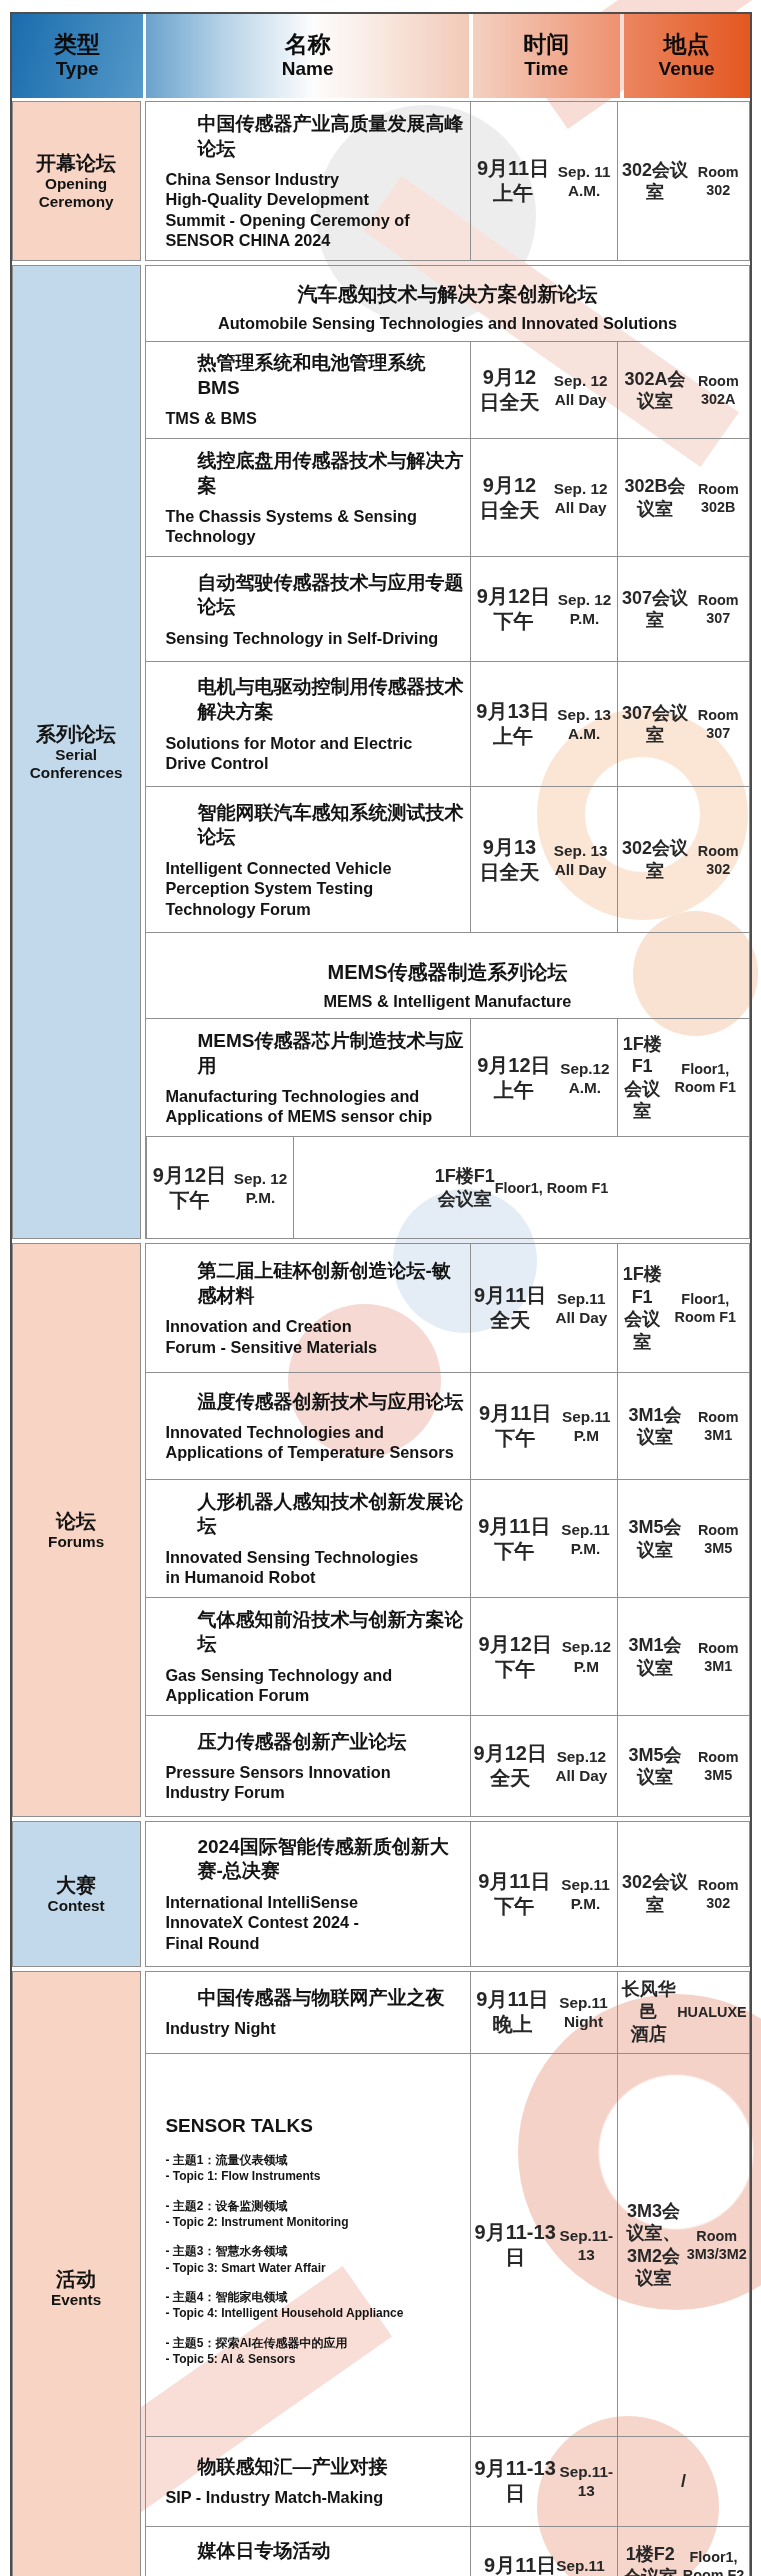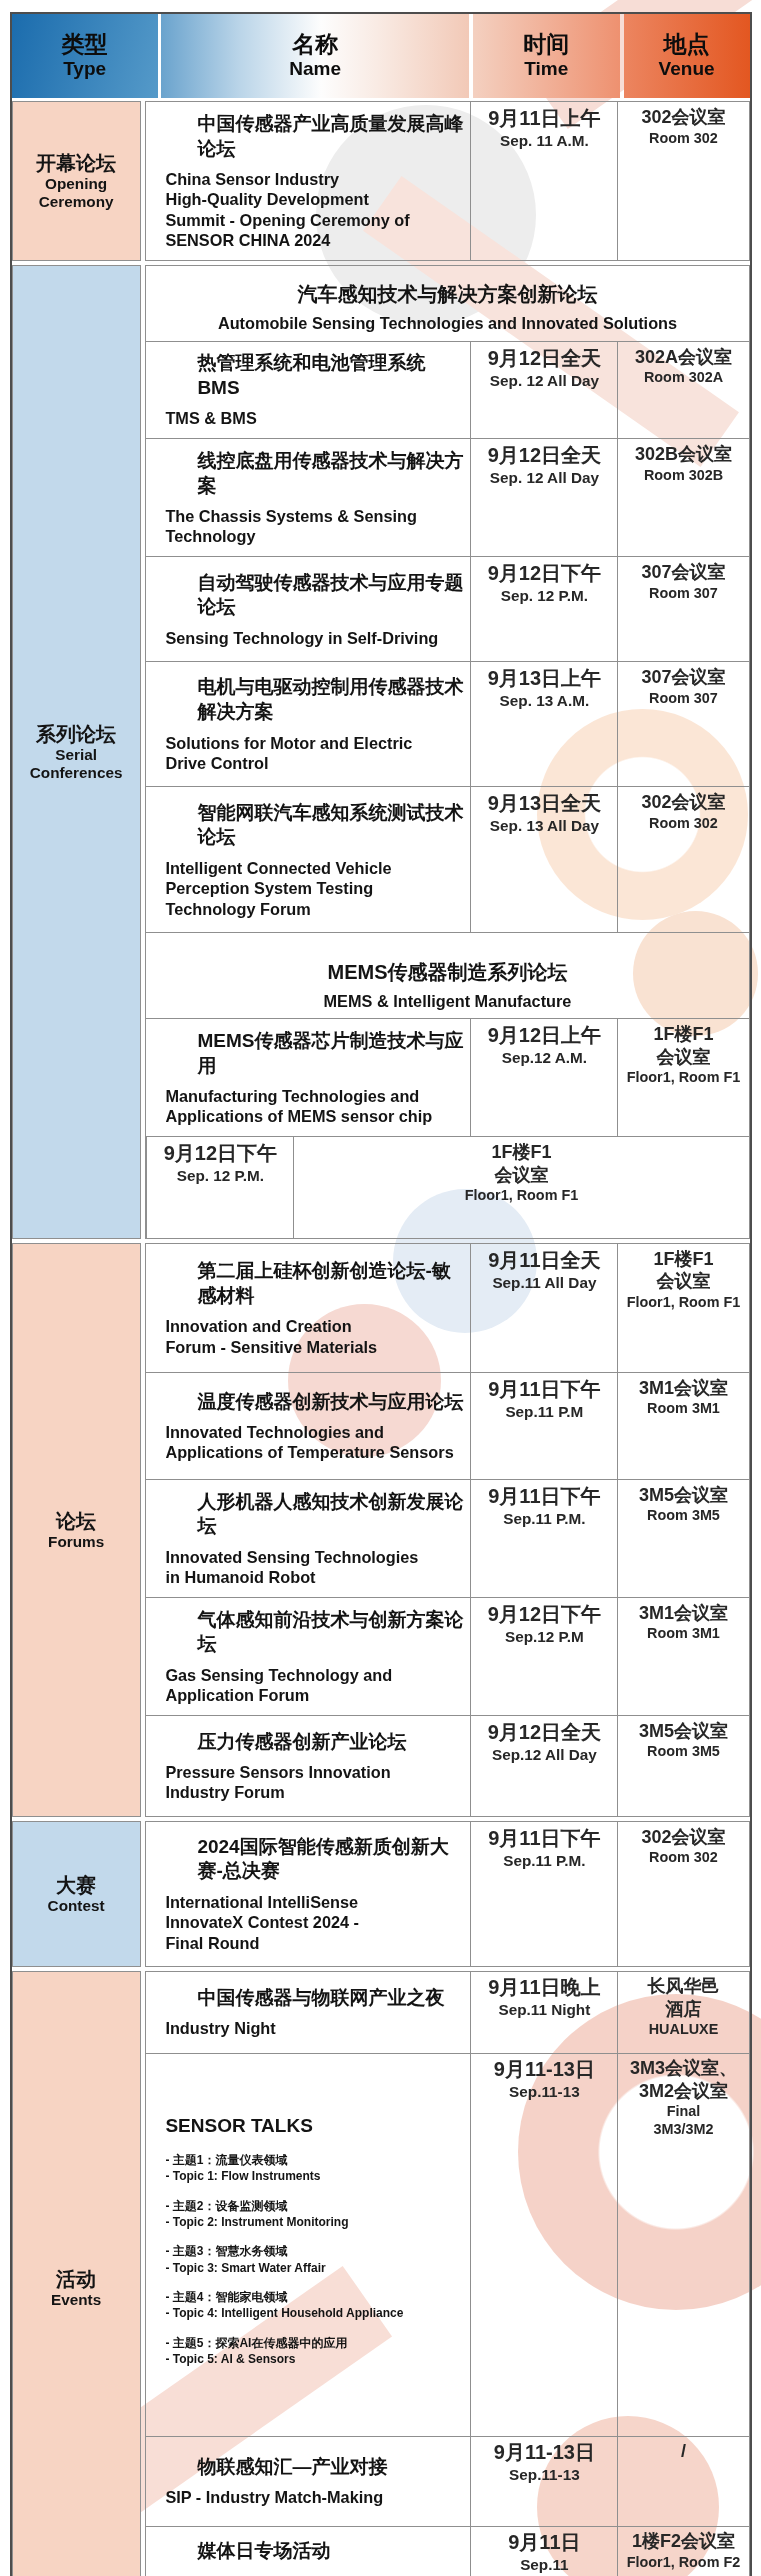--- a/index.html
+++ b/index.html
@@ -9,40 +9,40 @@
   .wm{position:absolute;pointer-events:none;}
   .wm-circle{border-radius:50%;}
   
   .sched{position:absolute;left:9.6px;top:11.5px;width:742px;border:2.9px solid #4d4d4d;
          box-sizing:border-box;background:transparent;}
   .hdr-row{display:flex;gap:3.8px;margin-bottom:3.8px;}
   .hdr-cell{box-sizing:border-box;display:flex;flex-direction:column;align-items:center;
             justify-content:center;height:84px;line-height:1.15;}
   .hdr-zh{font-size:23px;font-weight:800;color:#0d0d0d;}
   .hdr-en{font-size:19px;font-weight:800;color:#0d0d0d;}
-  .hdr-type{width:146px;background:linear-gradient(105deg,#1b6cad,#559ac9);}
+  .hdr-type{width:131px;background:linear-gradient(105deg,#1b6cad,#559ac9);}
   .hdr-name{flex:1;background:linear-gradient(90deg,#6aa3cd 0%,#b9d4e8 25%,#fdfdfd 52%,#f9ebe4 70%,#f2c9b7 100%);}
   .hdr-time{width:147px;background:linear-gradient(90deg,#f4d0c0,#ee9170);}
   .hdr-venue{width:126px;background:linear-gradient(90deg,#ec8560,#e35721);}
   .sections{display:flex;flex-direction:column;gap:3.8px;}
   .section{display:flex;gap:4.8px;}
   .type-cell{width:129px;box-sizing:border-box;border:1.9px solid #8f8f8f;
              display:flex;flex-direction:column;align-items:center;justify-content:center;
              text-align:center;line-height:1.2;}
   .tone-pink{background:#f7d4c3;}
   .tone-blue{background:#c2d9eb;}
   .type-zh{font-size:20px;font-weight:800;}
   .type-en{font-size:15.3px;font-weight:700;white-space:pre-line;}
   .rows{flex:1;box-sizing:border-box;border:1.9px solid #8f8f8f;display:flex;flex-direction:column;}
   .row{display:flex;box-sizing:border-box;}
   .row + .row{border-top:1.9px solid #8f8f8f;}
   .name-cell{width:324px;box-sizing:border-box;display:flex;flex-direction:column;
              justify-content:center;padding:9.6px 5.8px 9.6px 19px;}
   .time-cell,.venue-cell{box-sizing:border-box;border-left:1.9px solid #8f8f8f;display:flex;
-             flex-direction:column;align-items:center;justify-content:flex-start;text-align:center;
+             flex-direction:row;align-items:center;justify-content:center;text-align:center;
              padding:3.8px 1.9px;line-height:1.25;}
   .time-cell{width:147px;}
   .venue-cell{flex:1;}
   .name-zh{font-size:19px;font-weight:800;line-height:1.3;margin-left:32px;}
   .name-en{font-size:16.3px;font-weight:700;line-height:1.25;margin-top:7.7px;white-space:pre-line;}
   .time-zh{font-size:20px;font-weight:600;color:#272727;}
   .time-en{font-size:15.3px;font-weight:600;color:#272727;}
   .venue-zh{font-size:18px;font-weight:600;color:#272727;white-space:pre-line;}
   .venue-en{font-size:14.4px;font-weight:600;color:#272727;white-space:pre-line;}
   .sub-cell{flex:1;display:flex;flex-direction:column;align-items:center;justify-content:flex-end;
@@ -395,21 +395,21 @@
                   <div class="talk-line">- Topic 5: AI &amp; Sensors</div>
                 </div>
               </div>
               <div class="time-cell">
                 <div class="time-zh">9月11-13日</div>
                 <div class="time-en">Sep.11-13</div>
               </div>
               <div class="venue-cell">
                 <div class="venue-zh">3M3会议室、
 3M2会议室</div>
-                <div class="venue-en">Final
+                <div class="venue-en">Room
 3M3/3M2</div>
               </div>
             </div>
             <div class="row" style="min-height: 90px;">
               <div class="name-cell">
                 <div class="name-zh">物联感知汇—产业对接</div>
                 <div class="name-en">SIP - Industry Match-Making</div>
               </div>
               <div class="time-cell">
                 <div class="time-zh">9月11-13日</div>

